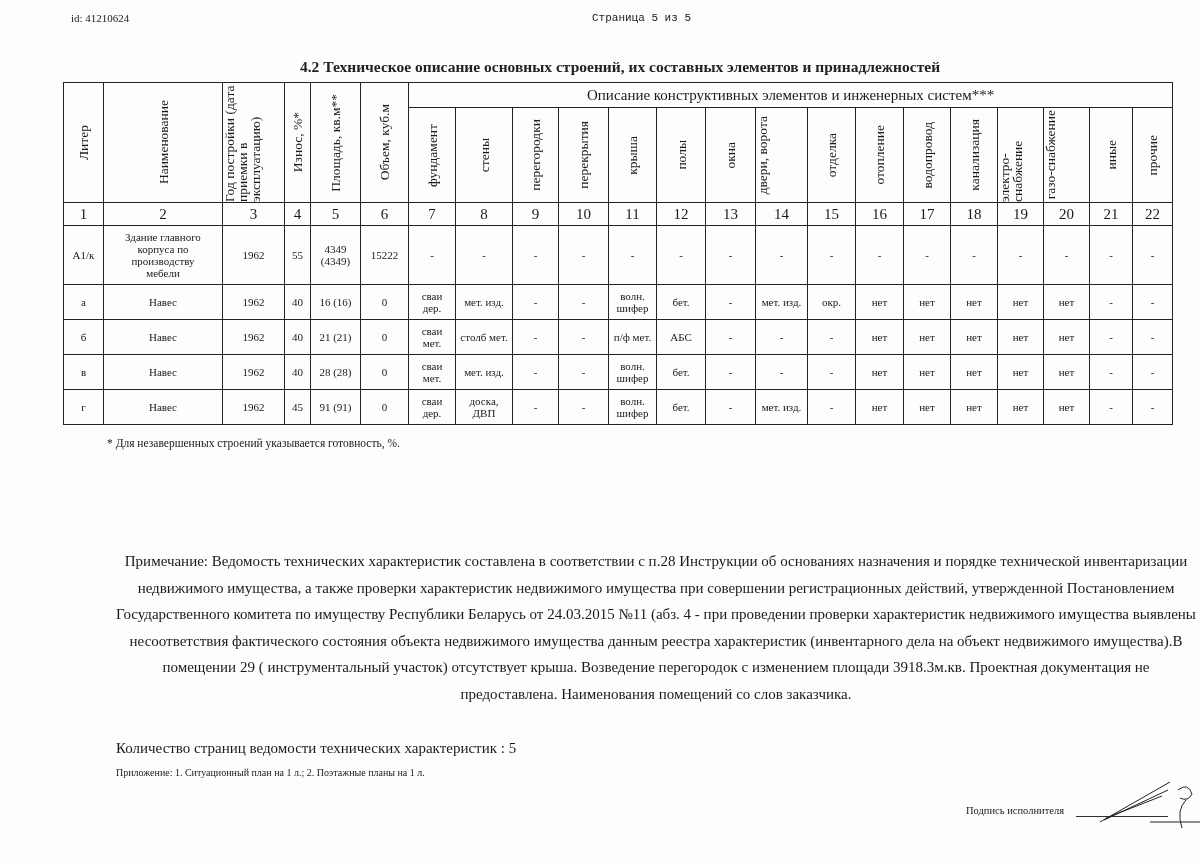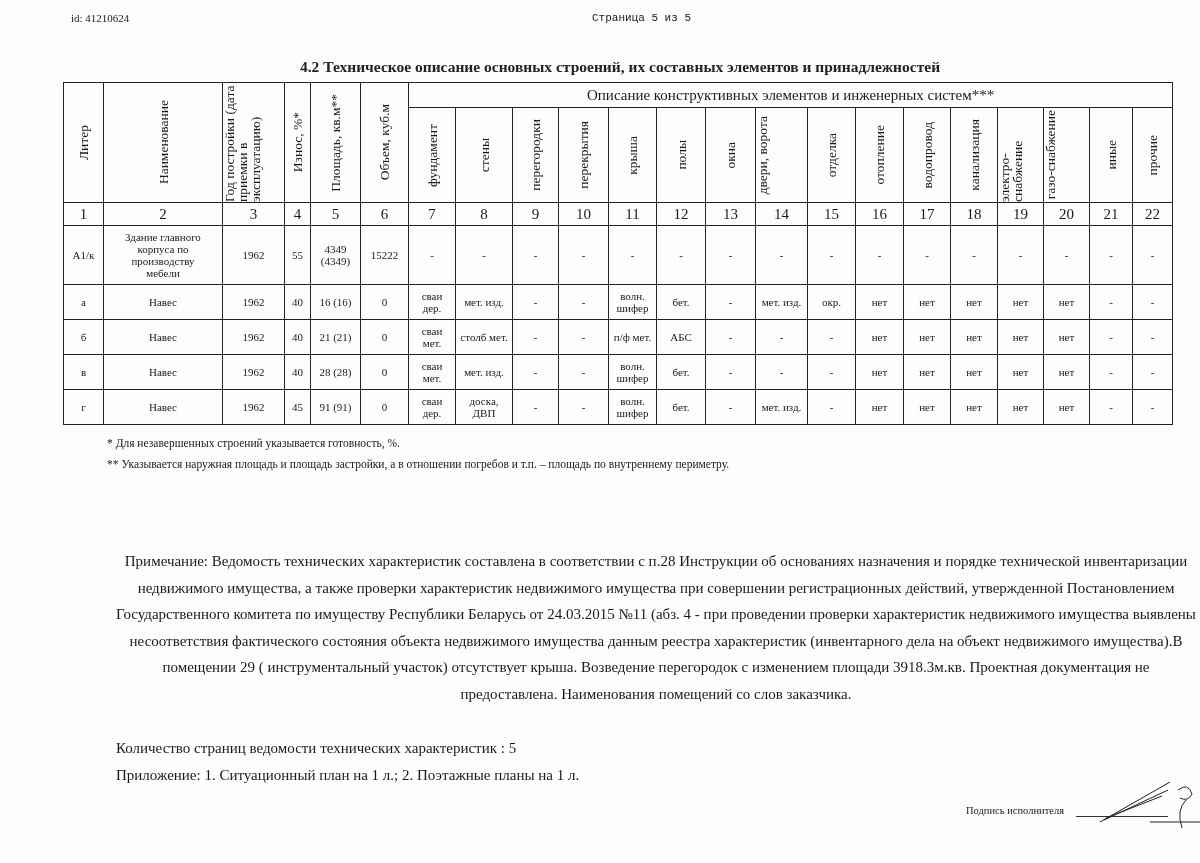--- a/index.html
+++ b/index.html
@@ -14,21 +14,21 @@
   .vert > div { writing-mode:vertical-rl; transform:rotate(180deg); margin:0 auto; font-size:13.5px; line-height:13px; text-align:left; white-space:nowrap; }
   .group-hdr { height:24px; font-size:15px; font-weight:bold; text-align:center; }
   .subvert { height:94px; }
   .num td { font-size:15px; font-weight:bold; height:22px; }
   .row td { font-size:11px; line-height:12px; }
   .row.r0 td { height:58px; }
   .row.rn td { height:34px; }
   .notes { position:absolute; left:107px; top:433px; font-size:11.5px; line-height:20.5px; }
   .remark { position:absolute; left:116px; top:548px; width:1080px; font-size:15px; line-height:26.5px;text-align:center; }
   .count { position:absolute; left:116px; top:740px; font-size:15px; }
-  .appendix { position:absolute; left:116px; top:767px; font-size:15px; }
+  .appendix { position:absolute; left:116px; top:767px; font-size:10px; }
   .sign { position:absolute; left:966px; top:805px; font-size:10.5px; }
   .sign-line { position:absolute; left:1076px; top:816px; width:92px; border-bottom:1px solid #333; }
   .sig-svg { position:absolute; left:1090px; top:770px; }
 </style>
 </head>
 <body>
 
 <div class="hdr-id">id: 41210624</div>
 <div class="hdr-page">Страница 5 из 5</div>
 <div class="title">4.2 Техническое описание основных строений, их составных элементов и принадлежностей</div>
@@ -274,21 +274,20 @@
         <td>нет</td>
         <td>нет</td>
         <td>-</td>
         <td>-</td>
       </tr>
     </tbody>
 </table>
 
 <div class="notes">
   <div>* Для незавершенных строений указывается готовность, %.</div>
-  <div>** Указывается наружная площадь и площадь застройки, а в отношении погребов и т.п. – площадь по внутреннему периметру.</div>
 </div>
 
 <div class="remark">Примечание: Ведомость технических характеристик составлена в соответствии с п.28 Инструкции об основаниях назначения и порядке технической инвентаризации недвижимого имущества, а также проверки характеристик недвижимого имущества при совершении регистрационных действий, утвержденной Постановлением Государственного комитета по имуществу Республики Беларусь от 24.03.2015 №11 (абз. 4 - при проведении проверки характеристик недвижимого имущества выявлены несоответствия фактического состояния объекта недвижимого имущества данным реестра характеристик (инвентарного дела на объект недвижимого имущества).В помещении 29 ( инструментальный участок) отсутствует крыша. Возведение перегородок с изменением площади 3918.3м.кв. Проектная документация не предоставлена. Наименования помещений со слов заказчика.</div>
 <div class="count">Количество страниц ведомости технических характеристик : 5</div>
 <div class="appendix">Приложение: 1. Ситуационный план на 1 л.; 2. Поэтажные планы на 1 л.</div>
 
 <div class="sign">Подпись исполнителя</div>
 <div class="sign-line"></div>
 <svg class="sig-svg" width="110" height="60">
   <path d="M10 52 L80 12 M14 50 L78 20 M16 48 L72 26 M60 52 L110 52" stroke="#222" stroke-width="1" fill="none"></path>

